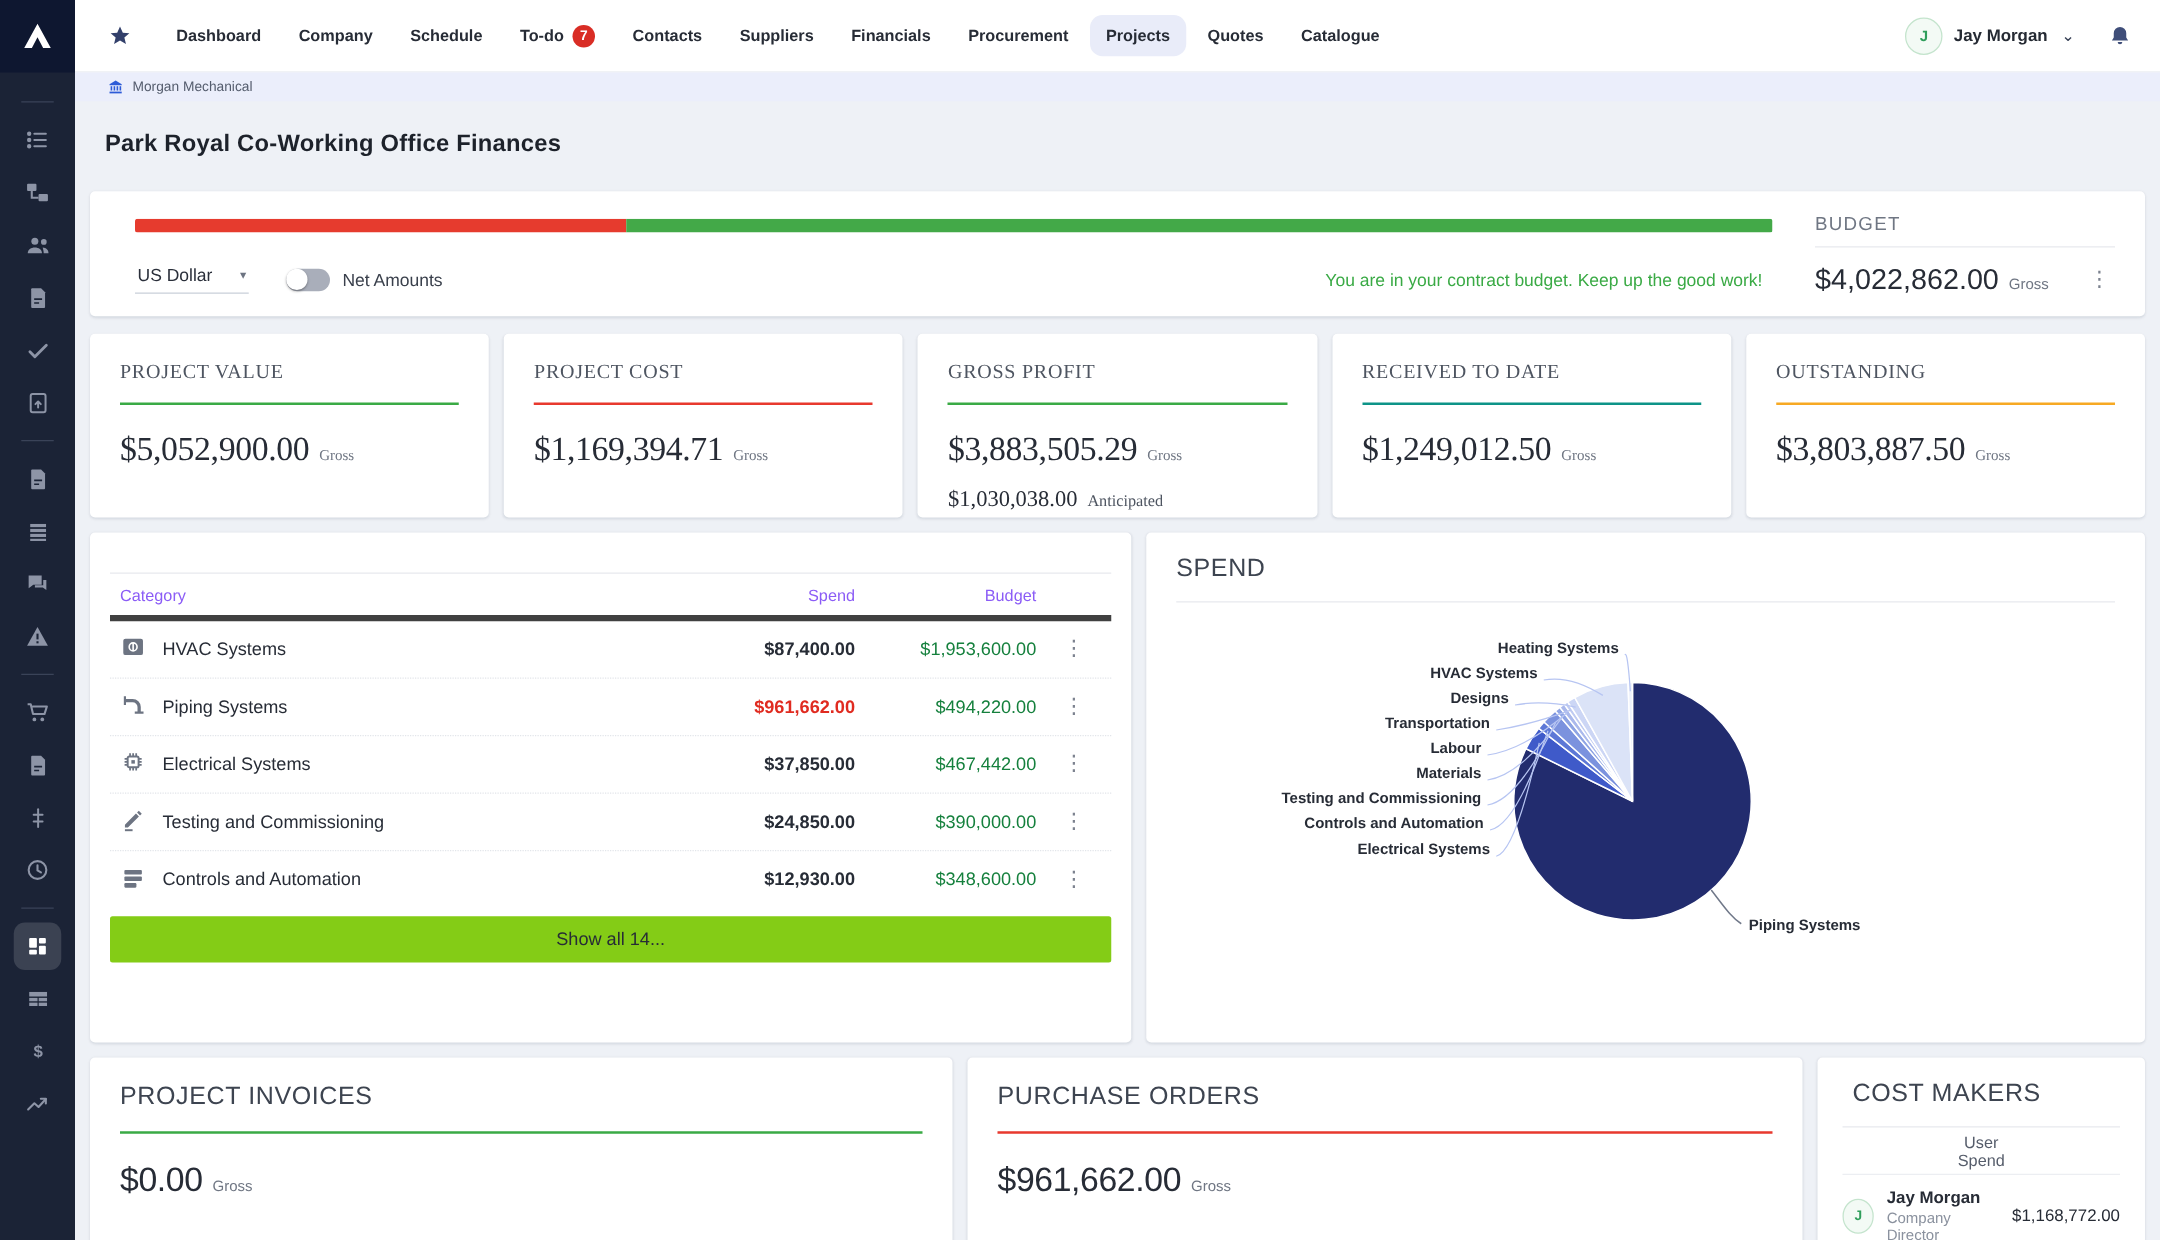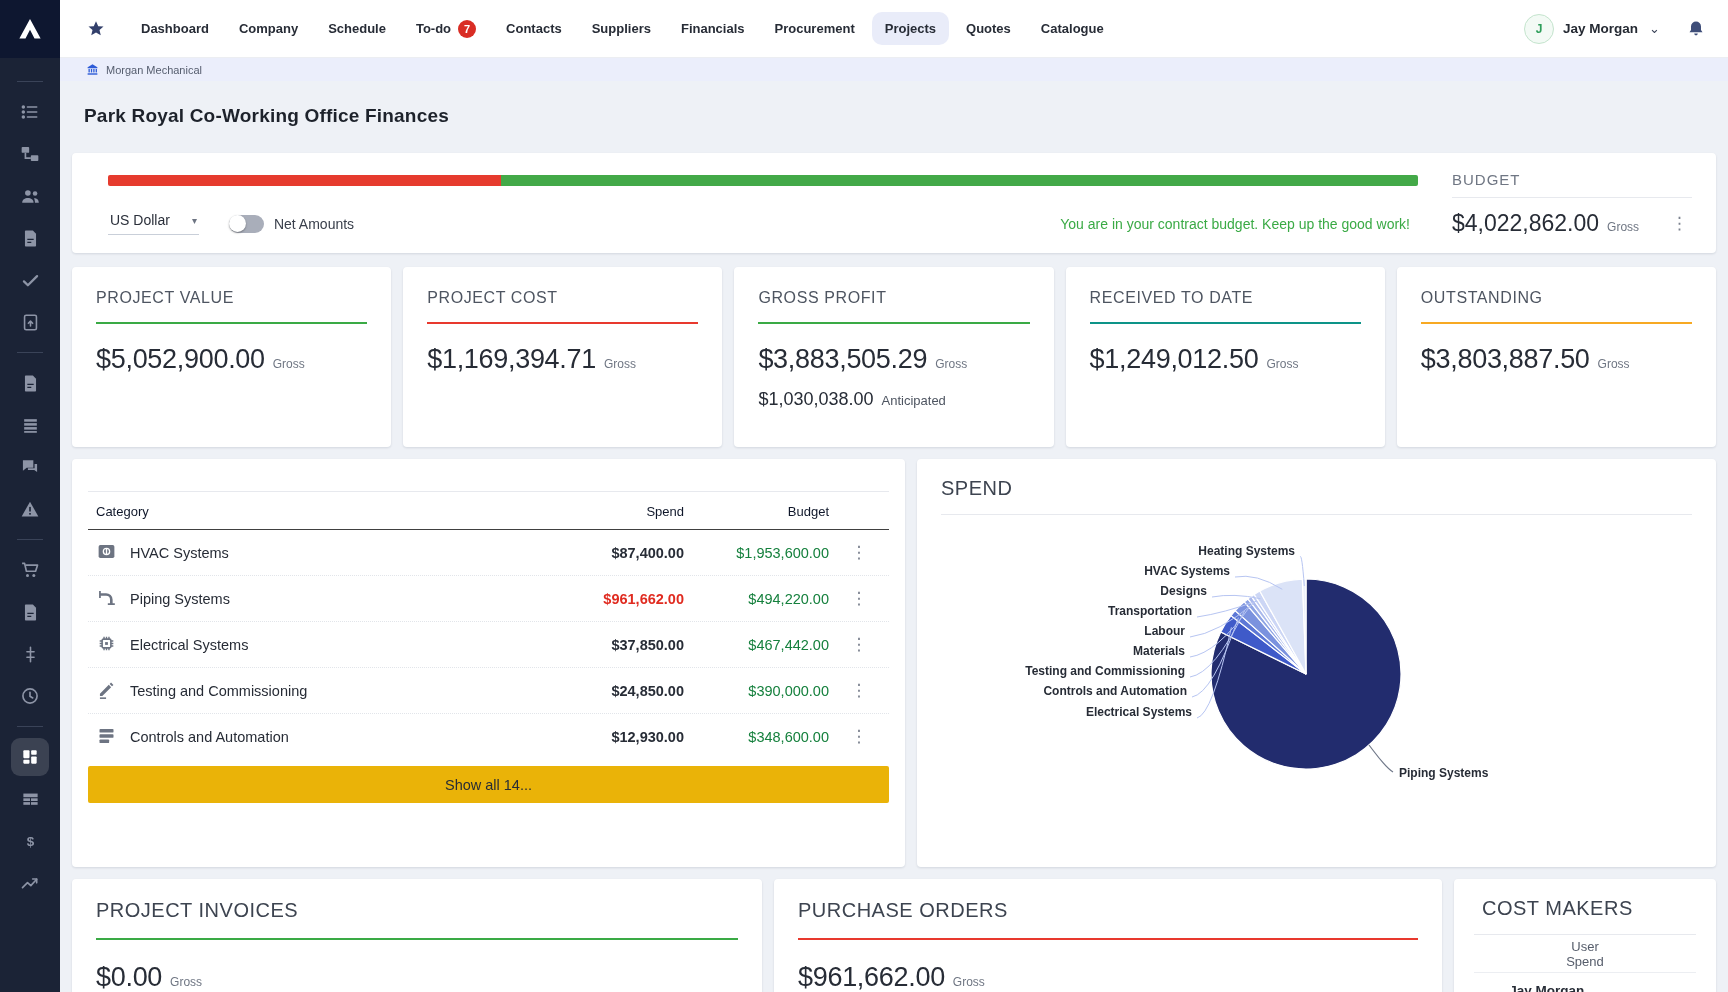--- a/index.html
+++ b/index.html
@@ -60,49 +60,49 @@
   .budget-right { flex:0 0 240px; }
   .budget-right .blk-label { font-size:15px; color:#6f7683; letter-spacing:1px; }
   .blk-divider { height:1px; background:#e7e9ee; margin:9px 0 12px 0; }
   .budget-value-row { display:flex; align-items:baseline; gap:8px; }
   .budget-value { font-size:23px; color:#272c36; }
   .unit { font-size:12px; color:#6f7683; }
   .kebab { margin-left:auto; color:#7c828f; font-size:17px; line-height:1; cursor:pointer; padding:2px 4px; align-self:center; }
 
   
   .stats-row { display:flex; gap:12px; margin-top:14px; }
-  .stat-card { flex:1; padding:22px 24px 37px 24px; min-height:128px; }
+  .stat-card { flex:1; padding:22px 24px 4px 24px; min-height:128px;font-family:Liberation Serif, serif; }
   .stat-label { font-size:16px; color:#4e5561; letter-spacing:.6px; }
   .stat-underline { height:2px; margin:15px 0 20px 0; }
   .stat-value-row { display:flex; align-items:baseline; gap:8px; }
   .stat-value { font-size:27px; color:#272c36; letter-spacing:-.3px; }
   .stat-extra { display:flex; align-items:baseline; gap:8px; margin-top:14px; }
   .stat-extra-value { font-size:18px; color:#272c36; }
   .stat-extra-unit { font-size:13px; color:#4e5561; }
 
   
   .mid-row { display:flex; gap:12px; margin-top:12px; align-items:stretch; }
   .categories-card { flex:0 0 833px; padding:18px 16px 14px 16px; }
   .spend-card { flex:1; padding:18px 24px 14px 24px; position:relative; }
   .section-title { font-size:20px; color:#3d4450; letter-spacing:.5px; padding-left:8px; }
   .spend-card .section-title, .bottom-card .section-title { padding-left:0; }
   .section-divider { height:1px; background:#e7e9ee; margin:14px 0 0 0; }
 
   .cat-table { margin-top:2px; }
-  .cat-head { display:flex; align-items:center; height:36px; border-bottom:1px solid #404040; font-size:13px; color:#0f172a; }
+  .cat-head { display:flex; align-items:center; height:36px; border-bottom:5px solid #404040; font-size:13px; color:#8b5cf6; }
   .col-name { flex:1; padding-left:8px; }
   .col-spend { flex:0 0 150px; text-align:right; }
   .col-budget { flex:0 0 145px; text-align:right; }
   .col-menu { flex:0 0 60px; text-align:center; }
   .cat-row { display:flex; align-items:center; height:46px; border-bottom:1px dotted #e2e5ea; cursor:pointer; }
   .cat-row:last-of-type { border-bottom:none; }
   .cat-name { flex:1; display:flex; align-items:center; gap:13px; padding-left:8px; font-size:14.5px; color:#272c36; }
   .cat-spend { flex:0 0 150px; text-align:right; font-size:14.5px; font-weight:700; color:#272c36; }
   .cat-budget { flex:0 0 145px; text-align:right; font-size:14.5px; color:#15803d; }
-  .show-all { margin-top:6px; background:#eab308; height:37px; display:flex; align-items:center; justify-content:center; font-size:14.5px; color:#272c36; cursor:pointer; border-radius:2px; }
+  .show-all { margin-top:6px; background:#84cc16; height:37px; display:flex; align-items:center; justify-content:center; font-size:14.5px; color:#272c36; cursor:pointer; border-radius:2px; }
 
   .chart-wrap { position:relative; height:332px; margin-top:6px; }
   .chart-wrap svg.pie-svg { position:absolute; left:0; top:0; }
   .pie-label { position:absolute; font-size:12px; font-weight:700; color:#272c36; white-space:nowrap; }
 
   
   .bottom-row { display:flex; gap:12px; margin-top:12px; }
   .bottom-card { padding:20px 24px; }
   .proforma-card { flex:0 0 690px; }
   .po-card { flex:1; }

